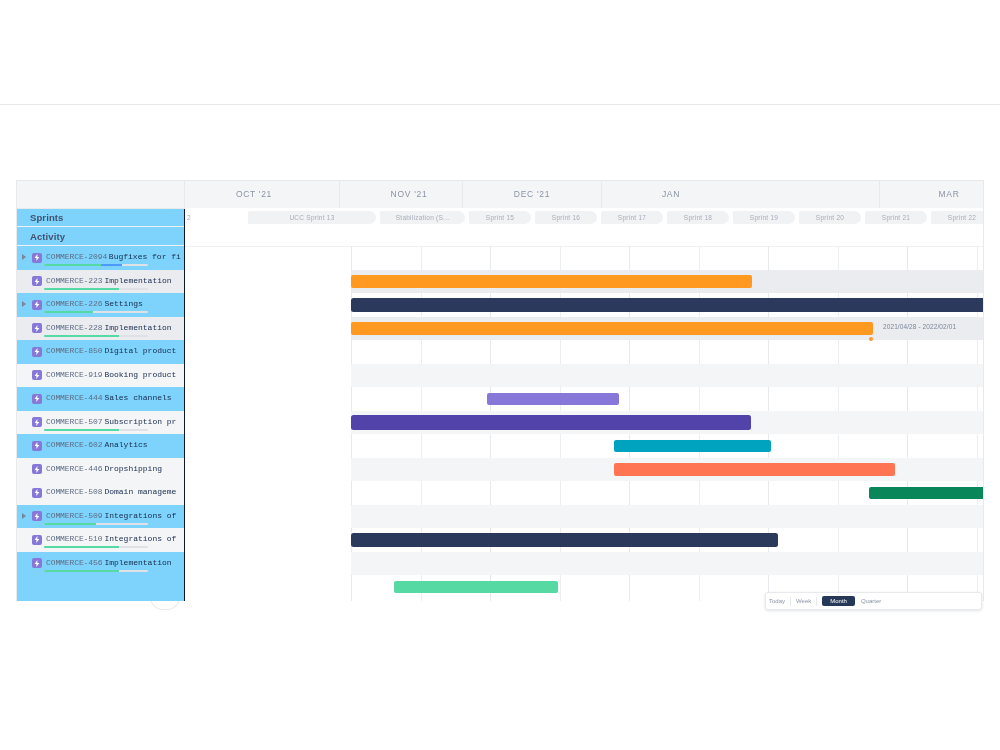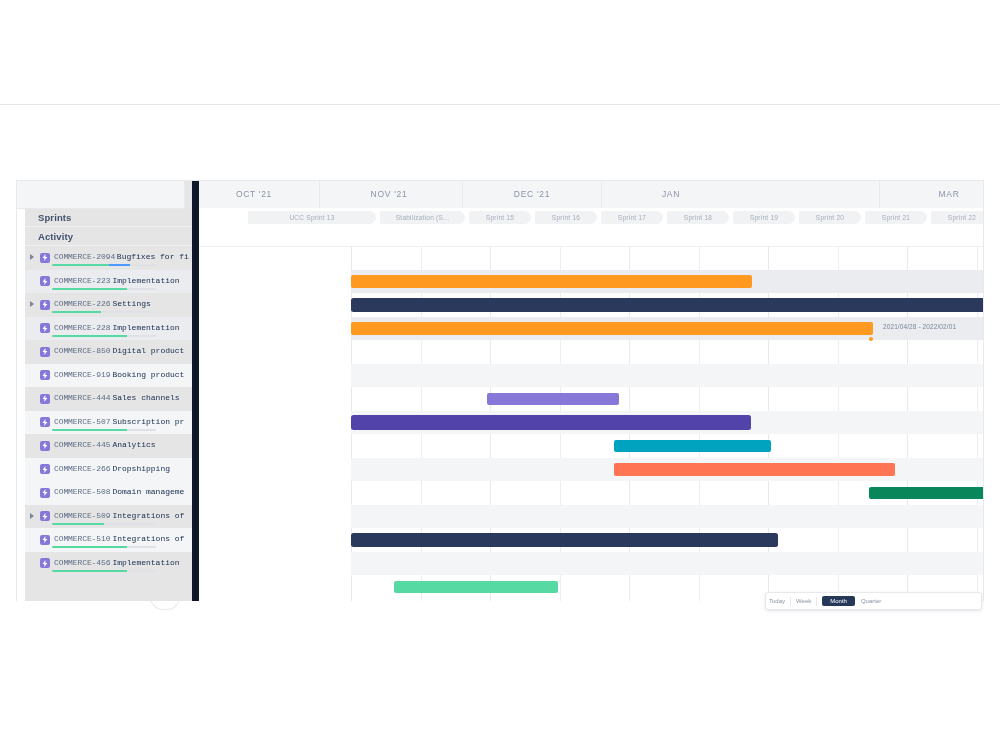--- a/index.html
+++ b/index.html
@@ -14,21 +14,21 @@
   .top-rule{position:absolute;left:0;top:104px;width:1000px;height:1px;background:#e4e6ea;}
 
   
   .gantt{
     position:absolute;left:16px;top:180px;width:966px;height:420px;
     background:#fff;overflow:hidden;
     border:1px solid #e7e9ed;border-bottom:none;
   }
 
   
-  .left-col{position:absolute;left:8px;top:0;width:167px;height:100%;background:#e5e5e5;z-index:6;border-right:7px solid #0f172a;}
+  .left-col{position:absolute;left:0;top:0;width:167px;height:100%;background:#7dd3fc;z-index:6;border-right:1px solid #0f172a;}
   .right-col{position:absolute;left:167px;top:0;right:0;height:100%;}
 
   
   .hdr-months{position:absolute;left:0;top:0;width:100%;height:27px;background:#f4f5f7;border-bottom:1px solid #e7e9ed;}
   .hdr-left-blank{position:absolute;left:0;top:0;width:167px;height:27px;background:#f4f5f7;border-right:1px solid #e7e9ed;border-bottom:1px solid #e7e9ed;z-index:7;}
   .month{
     position:absolute;top:0;height:27px;line-height:27px;text-align:center;
     font-size:8.5px;letter-spacing:.7px;color:#8a94a6;font-weight:400;
     border-left:1px solid #e7e9ed;box-sizing:border-box;
   }
@@ -111,21 +111,21 @@
 <body>
 
 <div class="page">
 
   <div class="top-rule"></div>
 
   <div class="gantt">
 
     <div class="hdr-months" id="months">
         <div class="month" style="left: 167px; width: 139px;">OCT '21</div>
-        <div class="month" style="left: 302px; width: 139px;">NOV '21</div>
+        <div class="month" style="left: 322px; width: 139px;">NOV '21</div>
         <div class="month" style="left: 445px; width: 139px;">DEC '21</div>
         <div class="month" style="left: 584px; width: 139px;">JAN</div>
         <div class="month" style="left: 862px; width: 139px;">MAR</div>
       </div>
     <div class="hdr-left-blank"></div>
 
     <div class="sprints-strip" id="sprints">
         <div class="sprint-num" style="left: 3px;">2</div>
         <div class="sprint-pill arrow" style="left: 64px; width: 128px;">UCC Sprint 13</div>
         <div class="sprint-pill arrow" style="left: 196px; width: 85px;">Stabilization (S...</div>
@@ -237,30 +237,30 @@
             <div class="prog">
               <i class="done" style="width: 72%; background: rgb(87, 217, 163);"></i>
             </div>
           </div>
           <div class="lr">
             <span class="epic-ico" style="background: rgb(135, 119, 217);">
               <svg width="6" height="7" viewBox="0 0 6 7">
                 <path d="M3.4 0L0.6 3.9h1.9L2.2 7 5.4 2.9H3.4z" fill="#fff"></path>
               </svg>
             </span>
-            <span class="key">COMMERCE-445</span>
+            <span class="key">COMMERCE-602</span>
             <span class="summ" style="left: 87.4px;">Analytics</span>
           </div>
           <div class="lr alt">
             <span class="epic-ico" style="background: rgb(135, 119, 217);">
               <svg width="6" height="7" viewBox="0 0 6 7">
                 <path d="M3.4 0L0.6 3.9h1.9L2.2 7 5.4 2.9H3.4z" fill="#fff"></path>
               </svg>
             </span>
-            <span class="key">COMMERCE-266</span>
+            <span class="key">COMMERCE-446</span>
             <span class="summ" style="left: 87.4px;">Dropshipping</span>
           </div>
           <div class="lr alt">
             <span class="epic-ico" style="background: rgb(135, 119, 217);">
               <svg width="6" height="7" viewBox="0 0 6 7">
                 <path d="M3.4 0L0.6 3.9h1.9L2.2 7 5.4 2.9H3.4z" fill="#fff"></path>
               </svg>
             </span>
             <span class="key">COMMERCE-508</span>
             <span class="summ" style="left: 87.4px;">Domain management</span>

